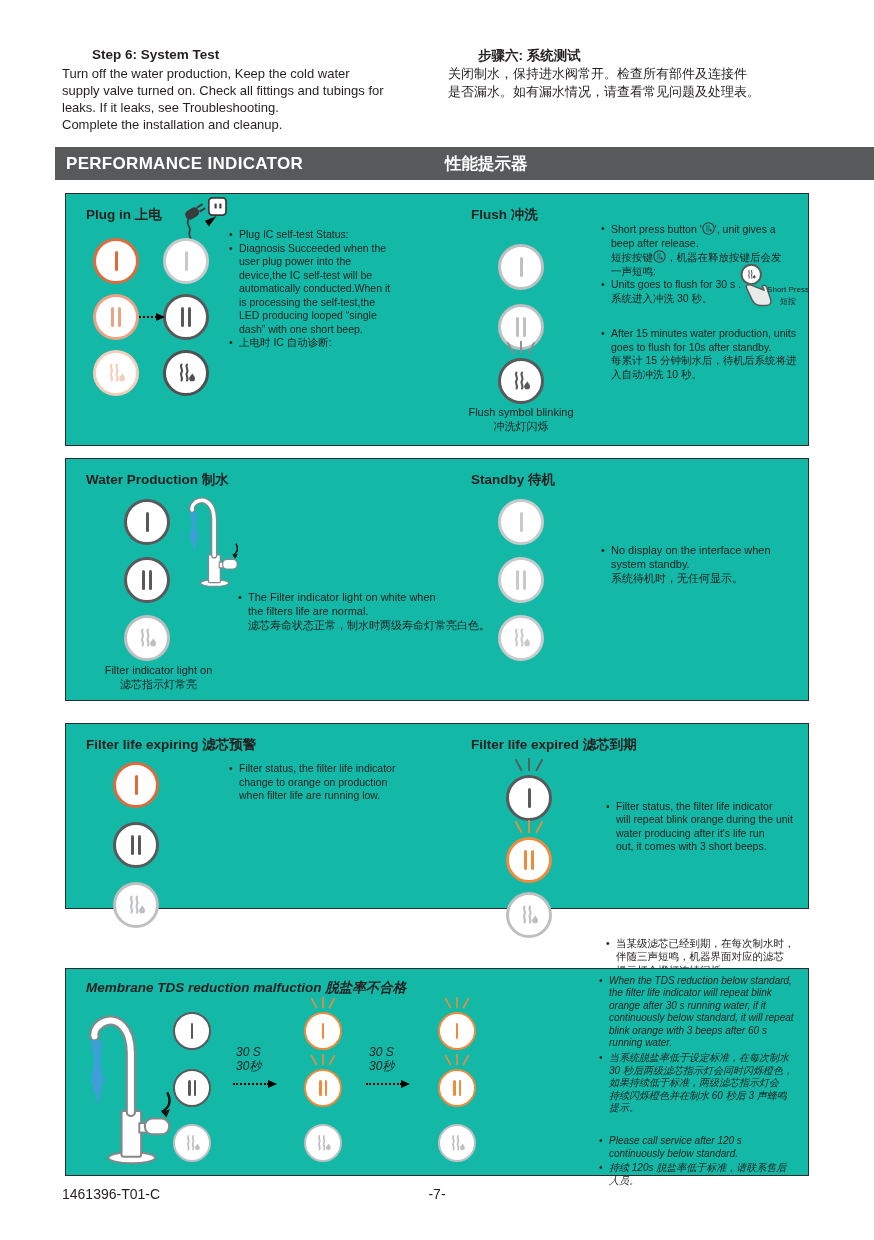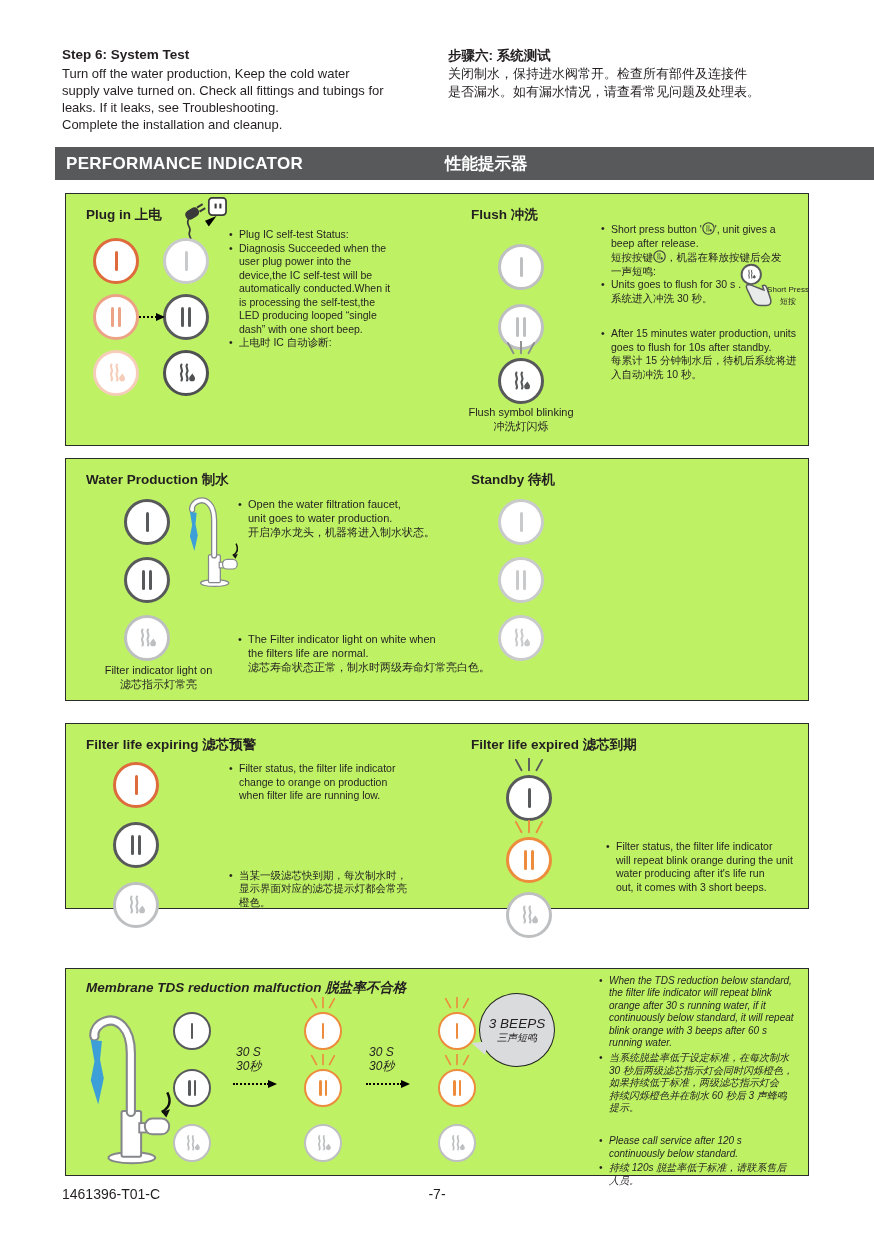--- a/index.html
+++ b/index.html
@@ -4,29 +4,29 @@
 <style>
   html,body{margin:0;padding:0;}
   body{
     width:874px;height:1240px;position:relative;background:#fff;
     font-family:"Liberation Sans","DejaVu Sans",sans-serif;
     color:var(--ink,#231F20);overflow:hidden;
   }
   .abs{position:absolute;}
   .pre{white-space:pre-line;}
   
-  .toptitle{font-size:13.5px;font-weight:bold;}
+  .toptitle{font-size:13.5px;font-weight:bold;margin-left:30px;}
   .toplines{font-size:13px;line-height:17px;}
   .zh-lines{font-size:13px;line-height:18px;}
   
   .hdrbar{background:var(--header-bg,#58595B);height:33px;display:flex;align-items:center;}
   .hdrbar .en{color:#fff;font-size:17px;font-weight:bold;margin-left:11px;letter-spacing:.3px;}
   .hdrbar .zh{color:#fff;font-size:16.5px;font-weight:bold;position:absolute;left:390px;}
   
-  .secbox{position:absolute;left:65px;width:744px;border:1.6px solid #2b2b2b;background:#bef264;box-sizing:border-box;}
+  .secbox{position:absolute;left:65px;width:744px;border:1.6px solid #2b2b2b;background:#14b8a6;box-sizing:border-box;}
   .sectitle{font-size:13.5px;font-weight:bold;position:absolute;}
   
   .ind{box-sizing:border-box;width:var(--d,46px);height:var(--d,46px);border-radius:50%;
        border:3px solid currentColor;background:#fff;display:flex;align-items:center;justify-content:center;gap:4px;position:absolute;}
   .ind.sm{--d:38px;border-width:2.6px;gap:3px;}
   .bar{width:3px;height:48%;background:currentColor;border-radius:1.5px;}
   .ind.sm .bar{width:2.6px;}
   .steam{width:60%;height:60%;}
   .rays{position:absolute;width:48px;height:15px;}
   .rays.smr{width:40px;height:13px;}
@@ -226,62 +226,59 @@
   <div class="ind c-glight" style="left:58px;top:156px;">
       <svg class="steam">
         <use href="#steam"></use>
       </svg>
     </div>
   <svg class="abs" style="left:116px;top:28px;" width="62" height="102" viewBox="0 0 110 180">
       <use href="#faucet"></use>
     </svg>
   <div class="cap" style="left:5px;top:204px;width:175px;">Filter indicator light on
 滤芯指示灯常亮</div>
-  <div class="bl fs11 abs" style="left:172px;top:38px;width:295px;">Open the water filtration faucet,
-unit goes to water production.
-开启净水龙头，机器将进入制水状态。</div>
   <div class="bl fs11 abs" style="left:172px;top:131px;width:300px;">The Filter indicator light on white when
 the filters life are normal.
 滤芯寿命状态正常，制水时两级寿命灯常亮白色。</div>
 
   <div class="sectitle" style="left:405px;top:12px;">Standby  待机</div>
   <div class="ind c-glighter" style="left:432px;top:40px;">
       <span class="bar"></span>
     </div>
   <div class="ind c-glighter" style="left:432px;top:98px;">
       <span class="bar"></span>
       <span class="bar"></span>
     </div>
   <div class="ind c-glighter" style="left:432px;top:156px;">
       <svg class="steam">
         <use href="#steam"></use>
       </svg>
     </div>
+  <div class="bl fs11 abs" style="left:535px;top:42px;width:225px;">No display on the interface when
+system standby.
+系统待机时，无任何显示。</div>
 </div>
 
 <div class="secbox" style="top:723px;height:186px;">
   <div class="sectitle" style="left:20px;top:12px;">Filter life expiring 滤芯预警</div>
   <div class="ind c-or" style="left:47px;top:38px;">
       <span class="bar"></span>
     </div>
   <div class="ind c-gdark" style="left:47px;top:98px;">
       <span class="bar"></span>
       <span class="bar"></span>
     </div>
   <div class="ind c-glight" style="left:47px;top:158px;">
       <svg class="steam">
         <use href="#steam"></use>
       </svg>
     </div>
   <div class="bl fs105 abs" style="left:163px;top:38px;width:240px;">Filter status, the filter life indicator
 change to orange on production
 when filter life are running low.</div>
-  <div class="bl fs105 abs" style="left:163px;top:104px;width:240px;">当某一级滤芯快到期，每次制水时，
-显示界面对应的滤芯提示灯都会常亮
-橙色。</div>
 
   <div class="sectitle" style="left:405px;top:12px;">Filter life expired 滤芯到期</div>
   <svg class="rays c-gdark" style="left:439px;top:34px;">
       <use href="#rays"></use>
     </svg>
   <div class="ind c-gdark" style="left:440px;top:51px;">
       <span class="bar"></span>
     </div>
   <svg class="rays c-orb" style="left:439px;top:96px;">
       <use href="#rays"></use>
@@ -362,24 +359,20 @@
   <div class="ind sm c-orb" style="left:372px;top:100px;">
       <span class="bar"></span>
       <span class="bar"></span>
     </div>
   <div class="ind sm c-glight" style="left:372px;top:155px;">
       <svg class="steam">
         <use href="#steam"></use>
       </svg>
     </div>
 
-  <div class="balloon" style="left:413px;top:24px;">
-    <span class="ben">3 BEEPS</span>
-    <span class="bzh">三声短鸣</span>
-  </div>
 
   <div class="stack fs10" style="left:533px;top:6px;width:220px;">
     <div class="bl">When the TDS reduction below standard,
 the filter life indicator will repeat blink
 orange after 30 s running water, if it
 continuously below standard, it will repeat
 blink orange with 3 beeps after 60 s
 running water.</div>
     <div class="bl" style="margin-top:3px;">当系统脱盐率低于设定标准，在每次制水
 30 秒后两级滤芯指示灯会同时闪烁橙色，

